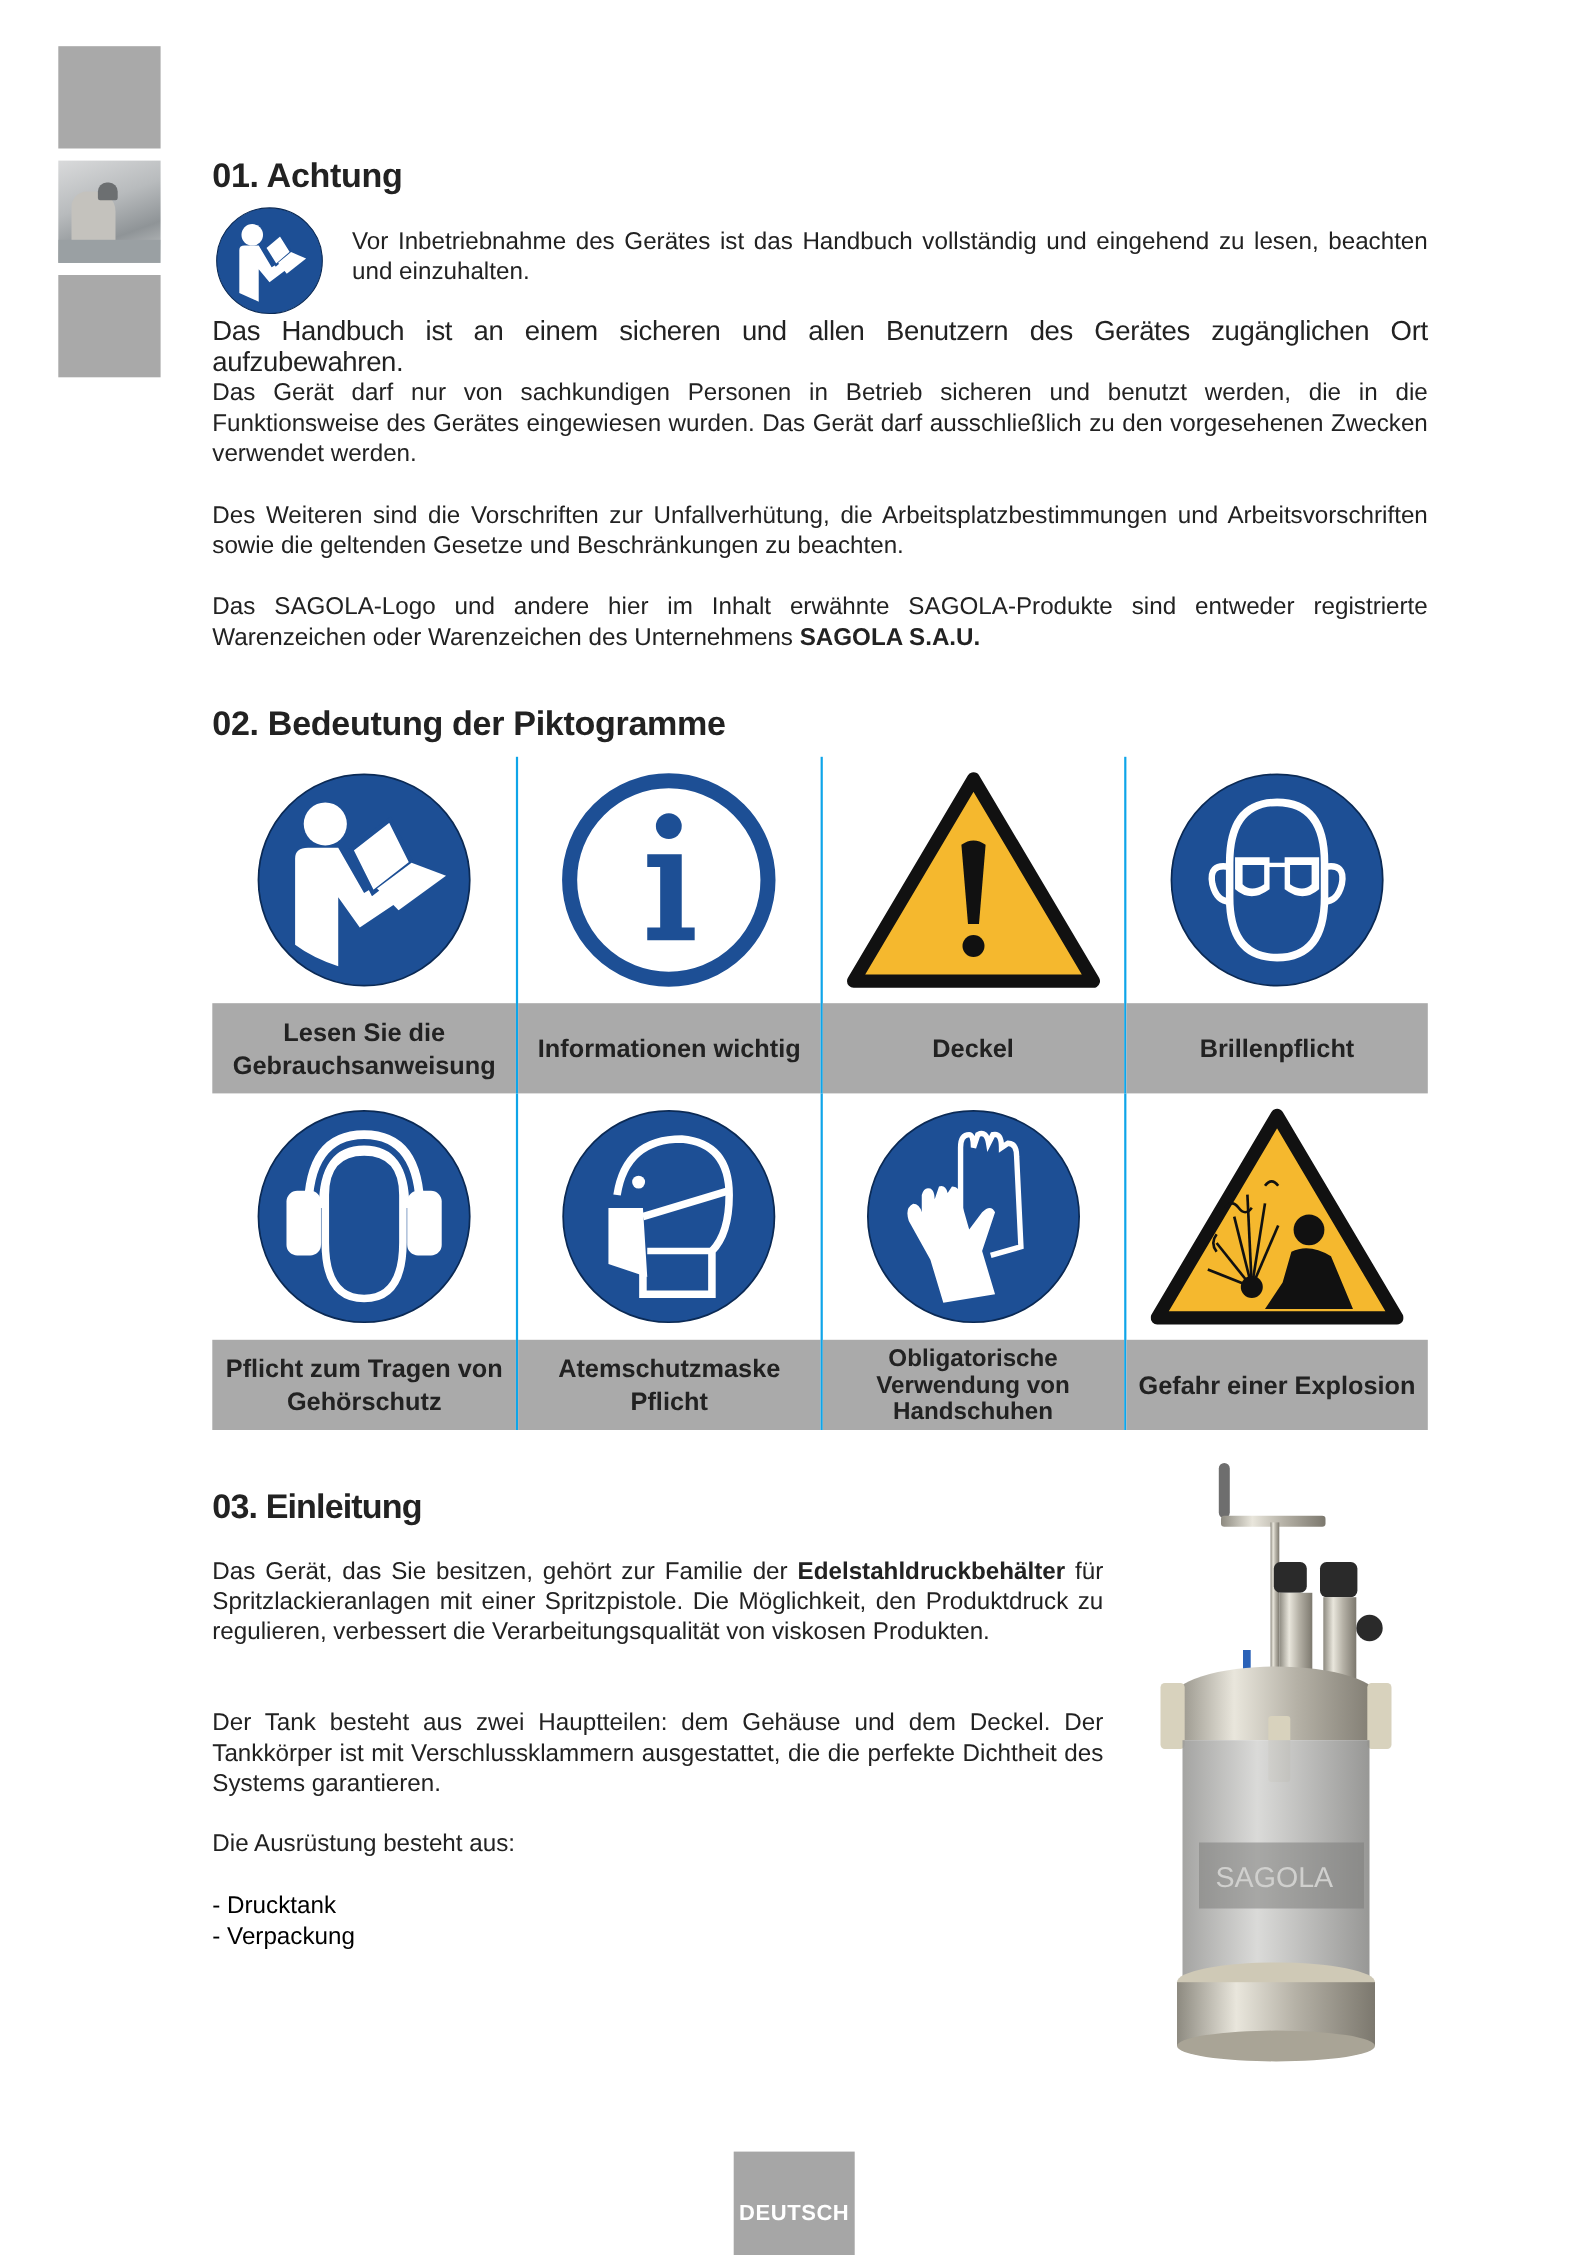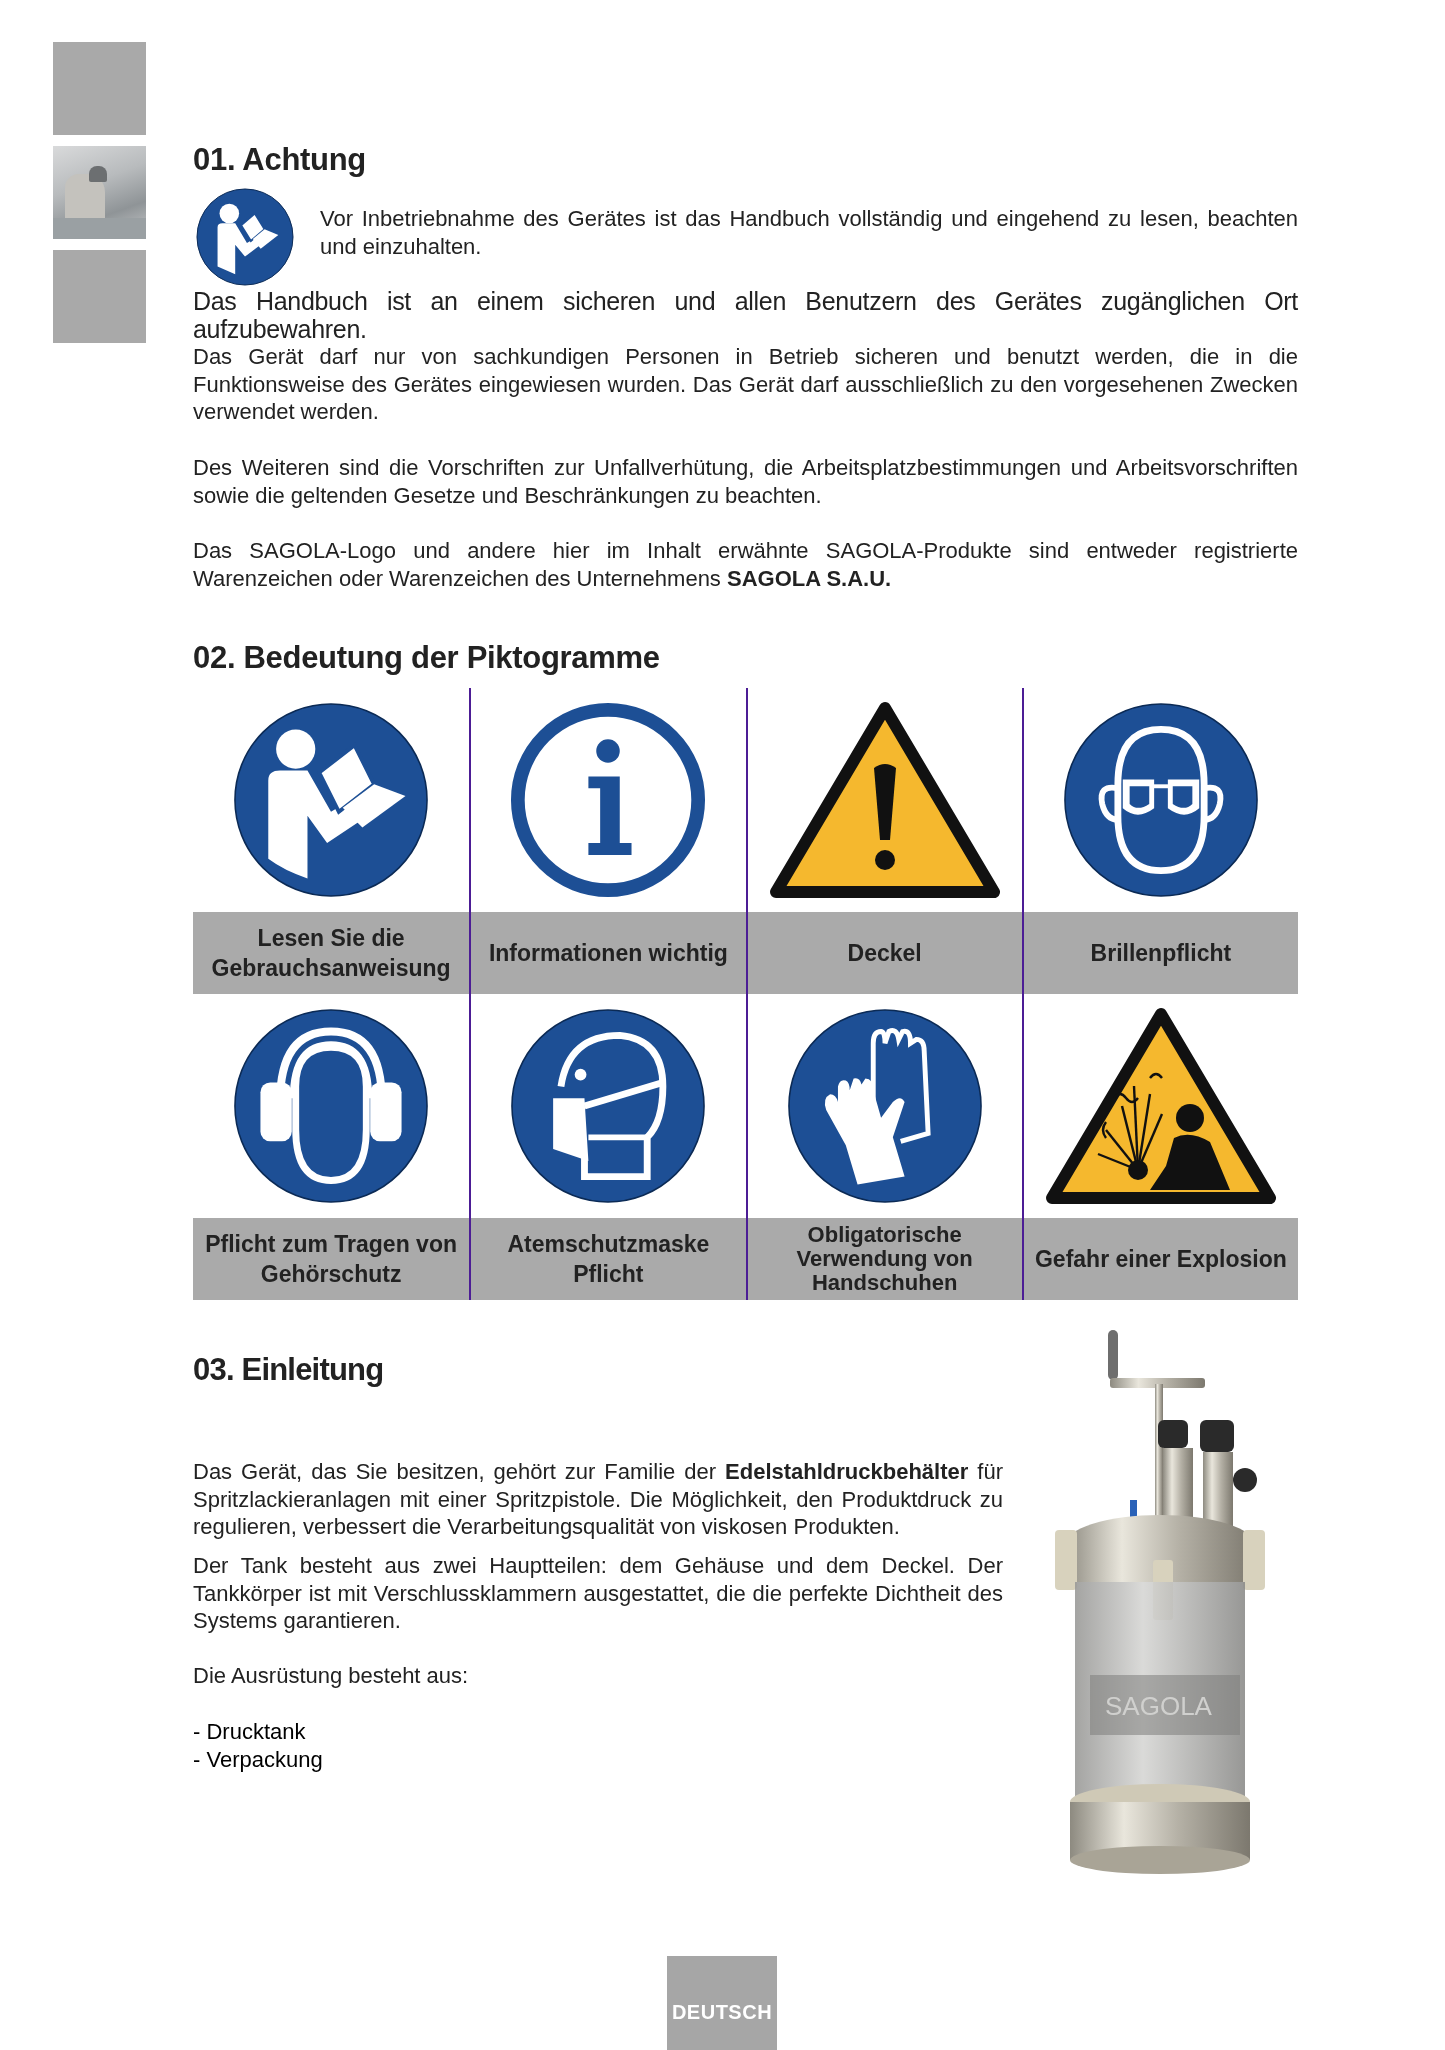--- a/index.html
+++ b/index.html
@@ -13,21 +13,21 @@
   .side-photo .table { position:absolute; left:0; top:72px; width:93px; height:21px; background:#9aa0a3; }
 
   .h1 { position:absolute; left:193px; font-weight:bold; font-size:31px; letter-spacing:-0.3px; color:#222; margin:0; }
   .para { position:absolute; left:193px; width:1105px; font-size:22px; line-height:27.5px; text-align:justify; margin:0; color:#222; }
   .para b { font-weight:bold; }
 
   .read-icon-small { position:absolute; left:196px; top:188px; width:98px; height:98px; }
 
   .grid { position:absolute; left:193px; top:688px; width:1105px; }
   .grid-row { display:flex; }
-  .cell { width:276.25px; box-sizing:border-box; border-left:2px solid #4c1d95; display:flex; flex-direction:column; }
+  .cell { width:276.25px; box-sizing:border-box; border-left:2px solid #0ea5e9; display:flex; flex-direction:column; }
   .cell:first-child { border-left:none; }
   .cell .pic { height:224px; display:flex; align-items:center; justify-content:center; }
   .cell .label { height:82px; background:#aaaaaa; display:flex; align-items:center; justify-content:center;
                  text-align:center; font-weight:bold; font-size:23px; line-height:30px; color:#222; padding:0 6px; box-sizing:border-box; }
   .cell .label.tight { font-size:22px; line-height:24px; }
   .row2 .pic { height:224px; }
 
   .tank { position:absolute; left:1035px; top:1320px; width:250px; height:560px; }
 
   .footer-tab { position:absolute; left:667px; top:1956px; width:110px; height:94px; background:#a6a6a6;
@@ -171,21 +171,21 @@
           <circle cx="72" cy="56" r="7" fill="#111"></circle>
           <path d="M64 66 Q72 62 82 68 L92 92 L52 92 L60 80 Z" fill="#111"></path>
         </svg>
       </div>
       <div class="label">Gefahr einer Explosion</div>
     </div>
   </div>
 </div>
 
 <h1 class="h1" style="top:1352px;letter-spacing:-0.8px;">03. Einleitung</h1>
-<p class="para" style="top:1414px;width:810px;margin-top:44px;"><span>Das Gerät, das Sie besitzen, gehört zur Familie der </span><b>Edelstahldruckbehälter</b><span> für Spritzlackieranlagen mit einer Spritzpistole. Die Möglichkeit, den Produktdruck zu regulieren, verbessert die Verarbeitungsqualität von viskosen Produkten.</span></p>
+<p class="para" style="top:1414px;width:810px;"><span>Das Gerät, das Sie besitzen, gehört zur Familie der </span><b>Edelstahldruckbehälter</b><span> für Spritzlackieranlagen mit einer Spritzpistole. Die Möglichkeit, den Produktdruck zu regulieren, verbessert die Verarbeitungsqualität von viskosen Produkten.</span></p>
 <p class="para" style="top:1552px;width:810px;">Der Tank besteht aus zwei Hauptteilen: dem Gehäuse und dem Deckel. Der Tankkörper ist mit Verschlussklammern ausgestattet, die die perfekte Dichtheit des Systems garantieren.</p>
 <p class="para" style="top:1662px;width:810px;">Die Ausrüstung besteht aus:</p>
 <div style="position:absolute;left:193px;top:1718px;font-size:22px;line-height:27.5px;color:#000000;">
   <div>- Drucktank</div>
   <div>- Verpackung</div>
 </div>
 
 <svg class="tank" viewBox="0 0 250 560">
   <defs>
     <linearGradient id="steel" x1="0" x2="1" y1="0" y2="0">

